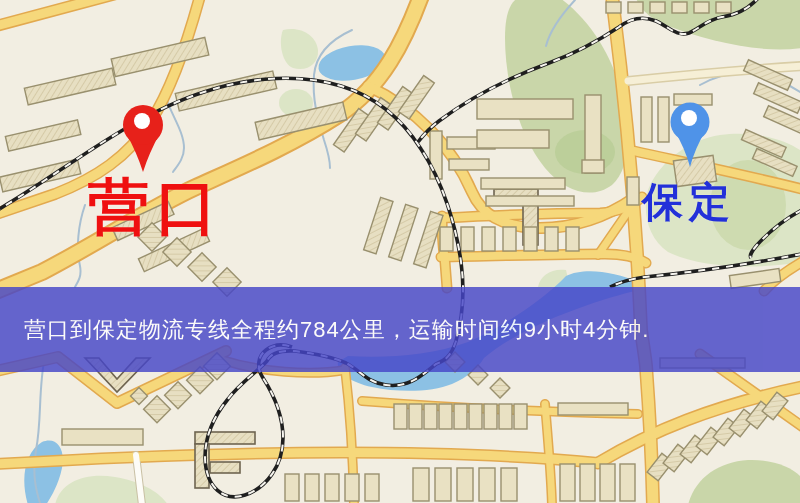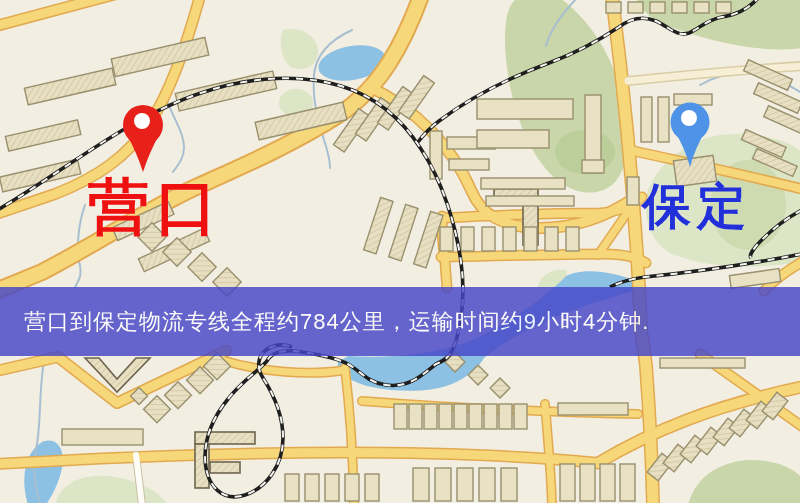--- a/index.html
+++ b/index.html
@@ -20,22 +20,22 @@
   .bld{fill:var(--building);stroke:var(--building-outline);stroke-width:1.4;}
   .bldh{fill:url(#hatch);stroke:var(--building-outline);stroke-width:1.4;}
   .bldd{fill:url(#hatch);stroke:#6e6450;stroke-width:1.6;}
   .railb{fill:none;stroke:var(--railway);stroke-width:3.6;}
   .raild{fill:none;stroke:#f7f5ef;stroke-width:2;stroke-dasharray:7 7;}
   .pinred{fill:var(--pin-red);}
   .pinblue{fill:var(--pin-blue);}
   .city-label{position:absolute;font-weight:bold;line-height:1;white-space:nowrap;
               text-shadow:0 0 2px rgba(255,255,255,.35);}
   #yingkou-label{left:88px;top:177px;font-size:61px;letter-spacing:7px;color:var(--origin-label);}
-  #baoding-label{left:642px;top:182px;font-size:49px;letter-spacing:6px;color:var(--destination-label);}
-  #banner{position:absolute;left:0;top:287px;width:800px;height:69px;
+  #baoding-label{left:642px;top:182px;font-size:41px;letter-spacing:6px;color:var(--destination-label);}
+  #banner{position:absolute;left:0;top:287px;width:800px;height:85px;
           background:var(--banner-bg);opacity:0.82;display:flex;align-items:center;}
   #banner .txt{opacity:1;color:var(--banner-text);font-size:22px;padding-left:24px;
                letter-spacing:1px;font-weight:500;white-space:nowrap;}
 </style>
 </head>
 <body>
 
 <div id="screen">
 
   <svg width="800" height="503" viewBox="0 0 800 503">

